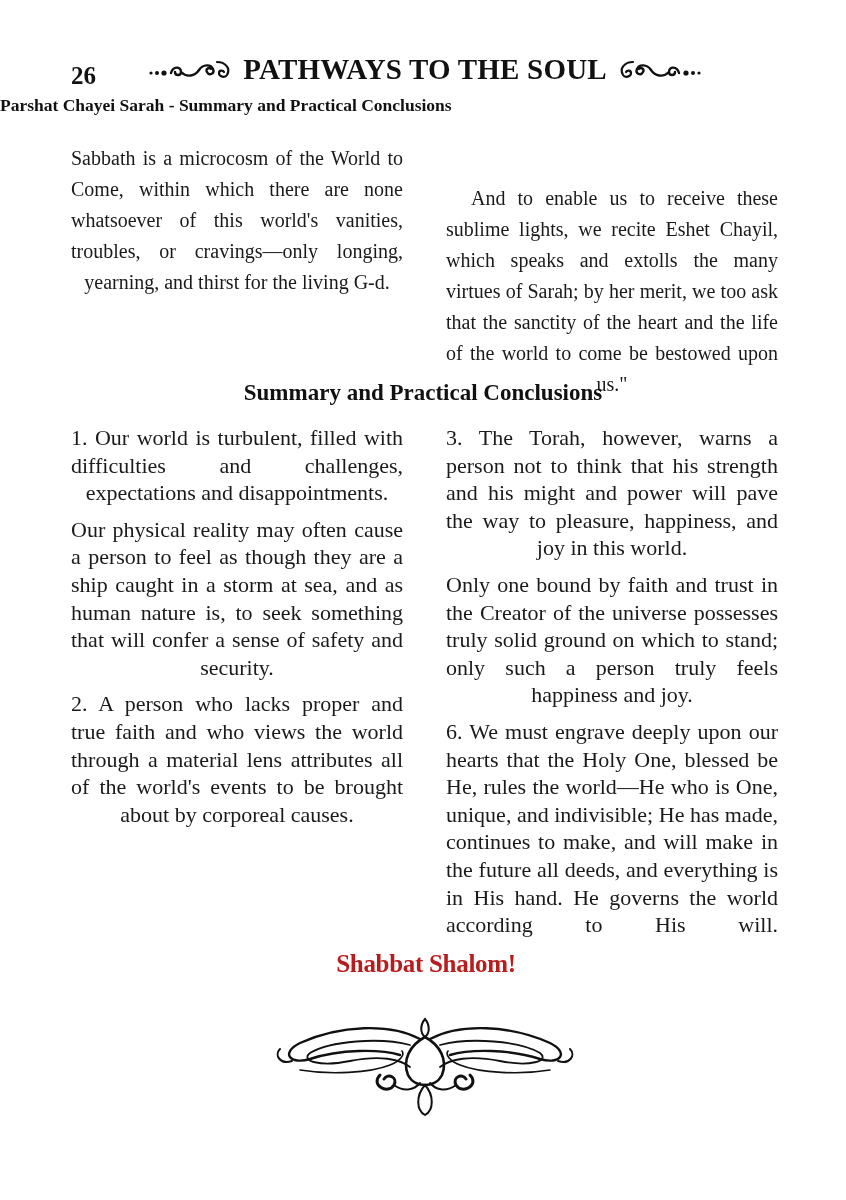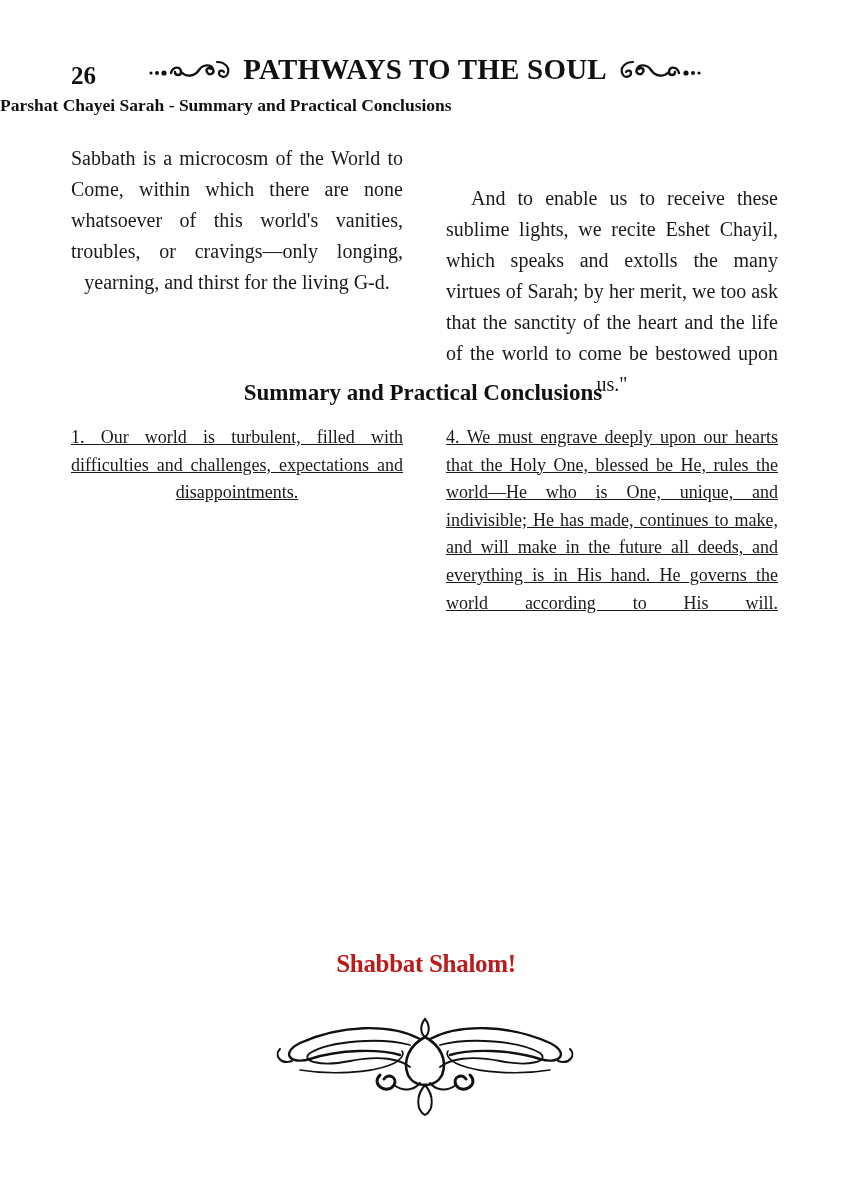--- a/index.html
+++ b/index.html
@@ -32,22 +32,22 @@
     .intro p {
       margin: 0; font-size: 20px; line-height: 31px; text-align: justify;
       text-align-last: center; hyphens: none;
     }
     .intro .indent { text-indent: 25px; margin-top: 40px; }
     .section-heading {
       position: absolute; left: 0; width: 846px; top: 380px; text-align: center;
       font-size: 23px; font-weight: bold; color: #111;
     }
     .body-text p {
-      margin: 0 0 9px 0; font-size: 18px; line-height: 27.6px;
-      text-align: justify; text-align-last: center; text-decoration: underline;
+      margin: 0 0 9px 0; font-size: 22px; line-height: 27.6px;
+      text-align: justify; text-align-last: center;
     }
     .closing {
       position: absolute; left: 3px; width: 846px; top: 950px; text-align: center;
       font-size: 25px; font-weight: bold; color: #b91c1c; letter-spacing: -0.3px;
     }
     .flourish {
       position: absolute; left: 270px; top: 1015px; width: 310px; height: 105px;
     }
   </style>
 </head>
@@ -79,24 +79,28 @@
   <p>Sabbath is a microcosm of the World to Come, within which there are none whatsoever of this world's vanities, troubles, or cravings—only longing, yearning, and thirst for the living G-d.</p>
 </div>
 <div class="col col-right intro" style="top:143px;">
   <p class="indent">And to enable us to receive these sublime lights, we recite Eshet Chayil, which speaks and extolls the many virtues of Sarah; by her merit, we too ask that the sanctity of the heart and the life of the world to come be bestowed upon us."</p>
 </div>
 
 <div class="section-heading">Summary and Practical Conclusions</div>
 
 <div class="col col-left body-text" style="top:424px;">
   <p>1. Our world is turbulent, filled with difficulties and challenges, expectations and disappointments.</p>
+  <p>Our physical reality may often cause a person to feel as though they are a ship caught in a storm at sea, and as human nature is, to seek something that will confer a sense of safety and security.</p>
+  <p>2. A person who lacks proper and true faith and who views the world through a material lens attributes all of the world's events to be brought about by corporeal causes.</p>
 </div>
 
 <div class="col col-right body-text" style="top:424px;">
-  <p style="text-align-last: justify;">4. We must engrave deeply upon our hearts that the Holy One, blessed be He, rules the world—He who is One, unique, and indivisible; He has made, continues to make, and will make in the future all deeds, and everything is in His hand. He governs the world according to His will.</p>
+  <p>3. The Torah, however, warns a person not to think that his strength and his might and power will pave the way to pleasure, happiness, and joy in this world.</p>
+  <p>Only one bound by faith and trust in the Creator of the universe possesses truly solid ground on which to stand; only such a person truly feels happiness and joy.</p>
+  <p style="text-align-last: justify;">6. We must engrave deeply upon our hearts that the Holy One, blessed be He, rules the world—He who is One, unique, and indivisible; He has made, continues to make, and will make in the future all deeds, and everything is in His hand. He governs the world according to His will.</p>
 </div>
 
 <div class="closing">Shabbat Shalom!</div>
 
 <svg class="flourish" viewBox="0 0 310 105">
   <g fill="none" stroke="#111" stroke-linecap="round">
 
     <path d="M155 4 C150 10, 150 18, 155 22 C160 18, 160 10, 155 4 Z" stroke-width="2"></path>
 
     <path d="M155 70 C146 80, 146 95, 155 100 C164 95, 164 80, 155 70 Z" stroke-width="2"></path>

